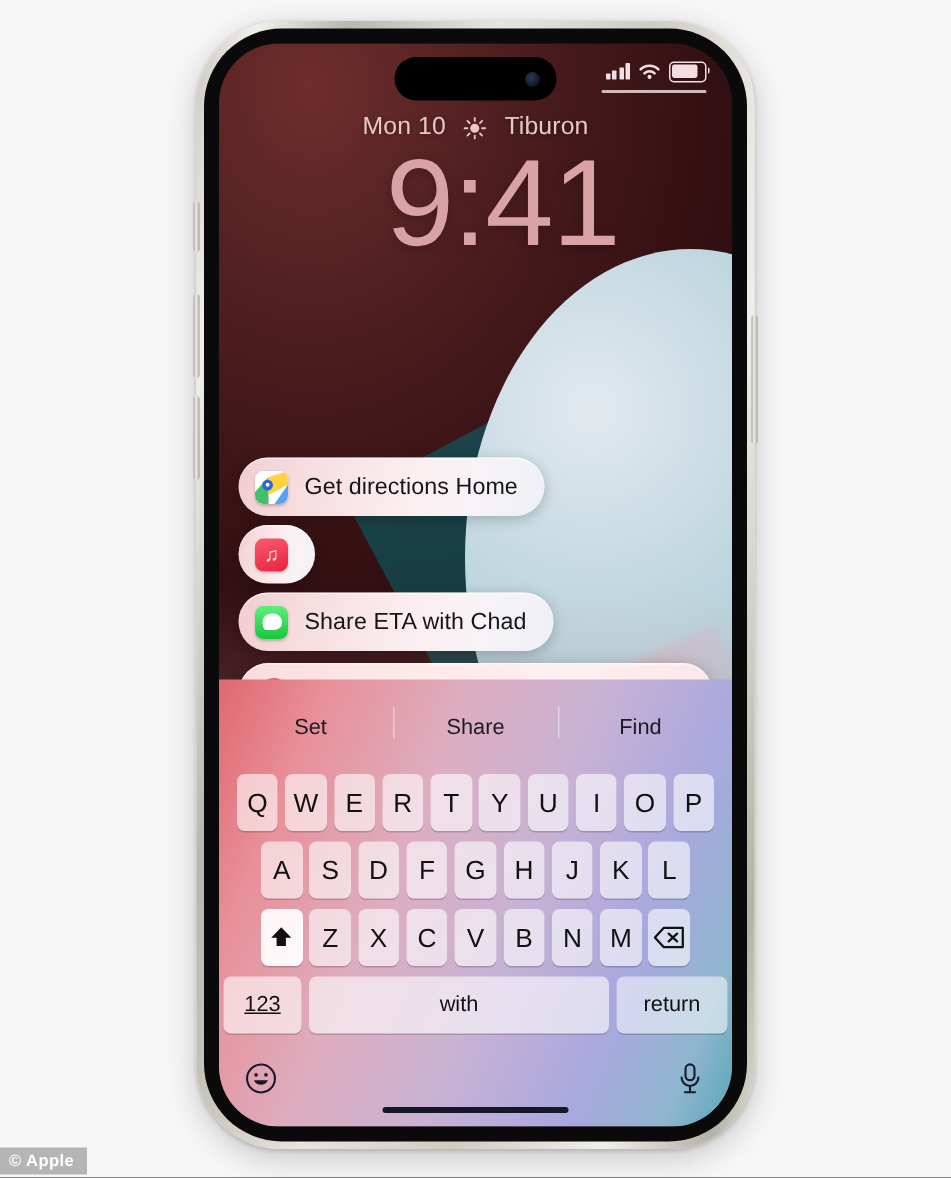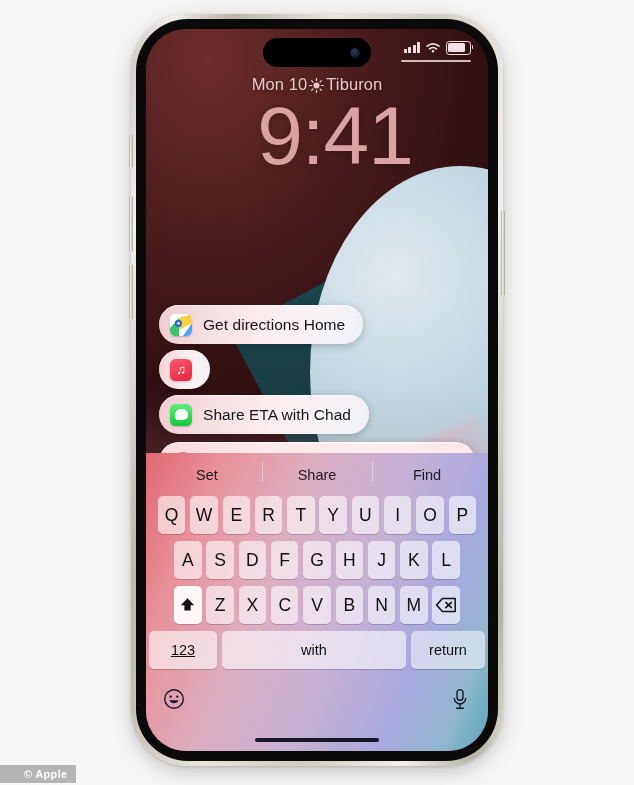--- a/index.html
+++ b/index.html
@@ -79,21 +79,21 @@
   .sig i:nth-child(3){height:8.5px}.sig i:nth-child(4){height:11px}
   .batt{width:23px;height:11.5px;border:1.4px solid #f3dfe2;border-radius:3.3px;position:relative;}
   .batt::after{content:"";position:absolute;right:-3.2px;top:3.3px;width:1.6px;height:4px;background:#f3dfe2;border-radius:0 1px 1px 0;}
   .batt i{position:absolute;left:1.2px;top:1.2px;bottom:1.2px;width:17px;background:#f3dfe2;border-radius:1.6px;display:block;}
   .status-underline{position:absolute;right:17px;top:31px;width:70px;height:1.6px;background:rgba(243,223,226,.82);border-radius:1px;}
 
   
   .lock{position:absolute;left:0;right:0;top:46px;text-align:center;z-index:5;}
   .lock-date{
     font-size:16.5px;color:#e9c7c6;letter-spacing:.1px;
-    display:flex;align-items:center;justify-content:center;gap:2px;
+    display:flex;align-items:center;justify-content:center;gap:12px;
     text-shadow:0 1px 3px rgba(0,0,0,.35);
   }
   .sun-icon{display:inline-block;width:15px;height:15px;position:relative;top:1px;}
   .lock-time{
     font-size:82px;line-height:.96;color:#d9a3a5;font-weight:400;
     letter-spacing:-1px;margin-top:3px;
     text-shadow:0 2px 8px rgba(0,0,0,.22);
     padding-left:36px;
   }
 
@@ -126,21 +126,21 @@
   .caret{width:2px;height:17px;background:#3d6bd8;border-radius:1px;flex:0 0 auto;margin-right:-7px;}
   .ask-placeholder{font-size:15.5px;color:#8a8a90;}
 
   
   .keyboard{
     position:absolute;left:0;right:0;bottom:0;height:298px;z-index:8;
     background:linear-gradient(112deg,#e0686f 0%,#e89099 16%,#ddadbf 36%,#c8b2d4 56%,#a9a8de 76%,#8fb6cf 90%,#57a7b8 100%);
   }
   .predict{
     height:31px;display:flex;align-items:center;justify-content:space-around;
-    padding:6px 6px;position:relative;
+    padding:16px 6px;position:relative;
   }
   .predict-item{flex:1;text-align:center;font-size:14.5px;color:#1b1b22;position:relative;}
   .predict-item + .predict-item::before{
     content:"";position:absolute;left:0;top:-6px;height:21px;width:1px;background:rgba(255,255,255,.42);
   }
   .krow{display:flex;justify-content:center;gap:4.8px;margin-bottom:7px;padding:0 3px;}
   .krow.r2{padding:0 20px;}
   .krow.r3{padding:0 3px;}
   .key{
     height:38px;border-radius:5px;display:flex;align-items:center;justify-content:center;
@@ -148,35 +148,35 @@
     background:rgba(255,255,255,.60);
     box-shadow:0 1px 0 rgba(0,0,0,.18);
   }
   .krow.r1 .key{width:27.5px;}
   .krow.r2 .key{width:27.5px;}
   .krow.r3 .key{width:27.5px;}
   .key.wide{width:38px;}
   .key.shift{background:rgba(255,255,255,.92);}
   .krow.r4{gap:5px;padding:0 3px;}
   .krow.r4 .key{height:38px;font-size:14.5px;}
-  .k-123{width:68px;text-decoration:underline;}
+  .k-123{width:52px;text-decoration:underline;}
   .k-space{flex:1;}
   .k-return{width:74px;background:rgba(255,255,255,.52);}
   .kbd-bottom{height:46px;display:flex;align-items:center;justify-content:space-between;padding:0 16px;}
   .emoji-btn,.mic-btn{width:24px;height:24px;display:flex;align-items:center;justify-content:center;}
   .home-ind{
     position:absolute;left:50%;bottom:9px;transform:translateX(-50%);
     width:124px;height:4.5px;border-radius:3px;background:#17172a;
   }
 
   
   .watermark{
     position:absolute;left:0;bottom:2px;
     background:rgba(140,140,140,.62);color:#fff;
-    font-size:11px;font-weight:bold;padding:3px 9px 3px 24px;
+    font-size:11px;font-weight:bold;padding:3px 9px 3px 6px;
     letter-spacing:.3px;
   }
 </style>
 </head>
 <body>
 
 <div class="phone-wrap">
   <div class="phone-frame"></div>
 
   <div class="btn-side btn-action"></div>

